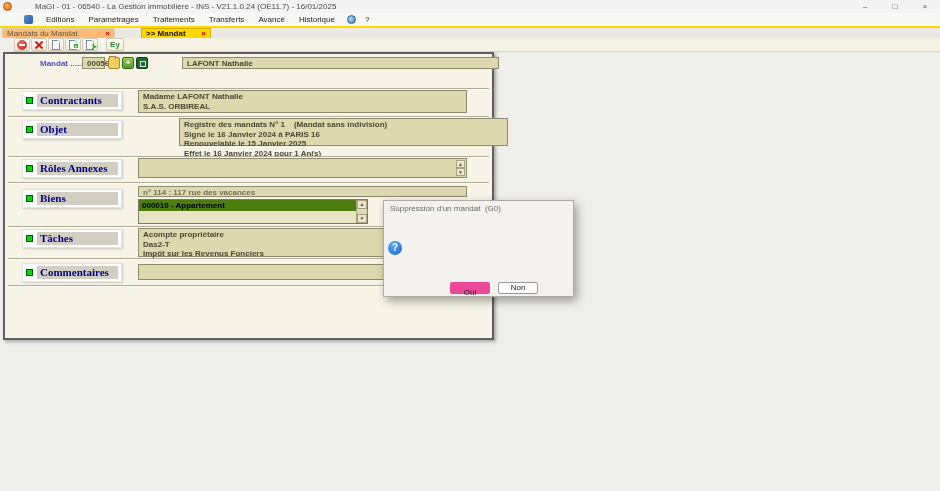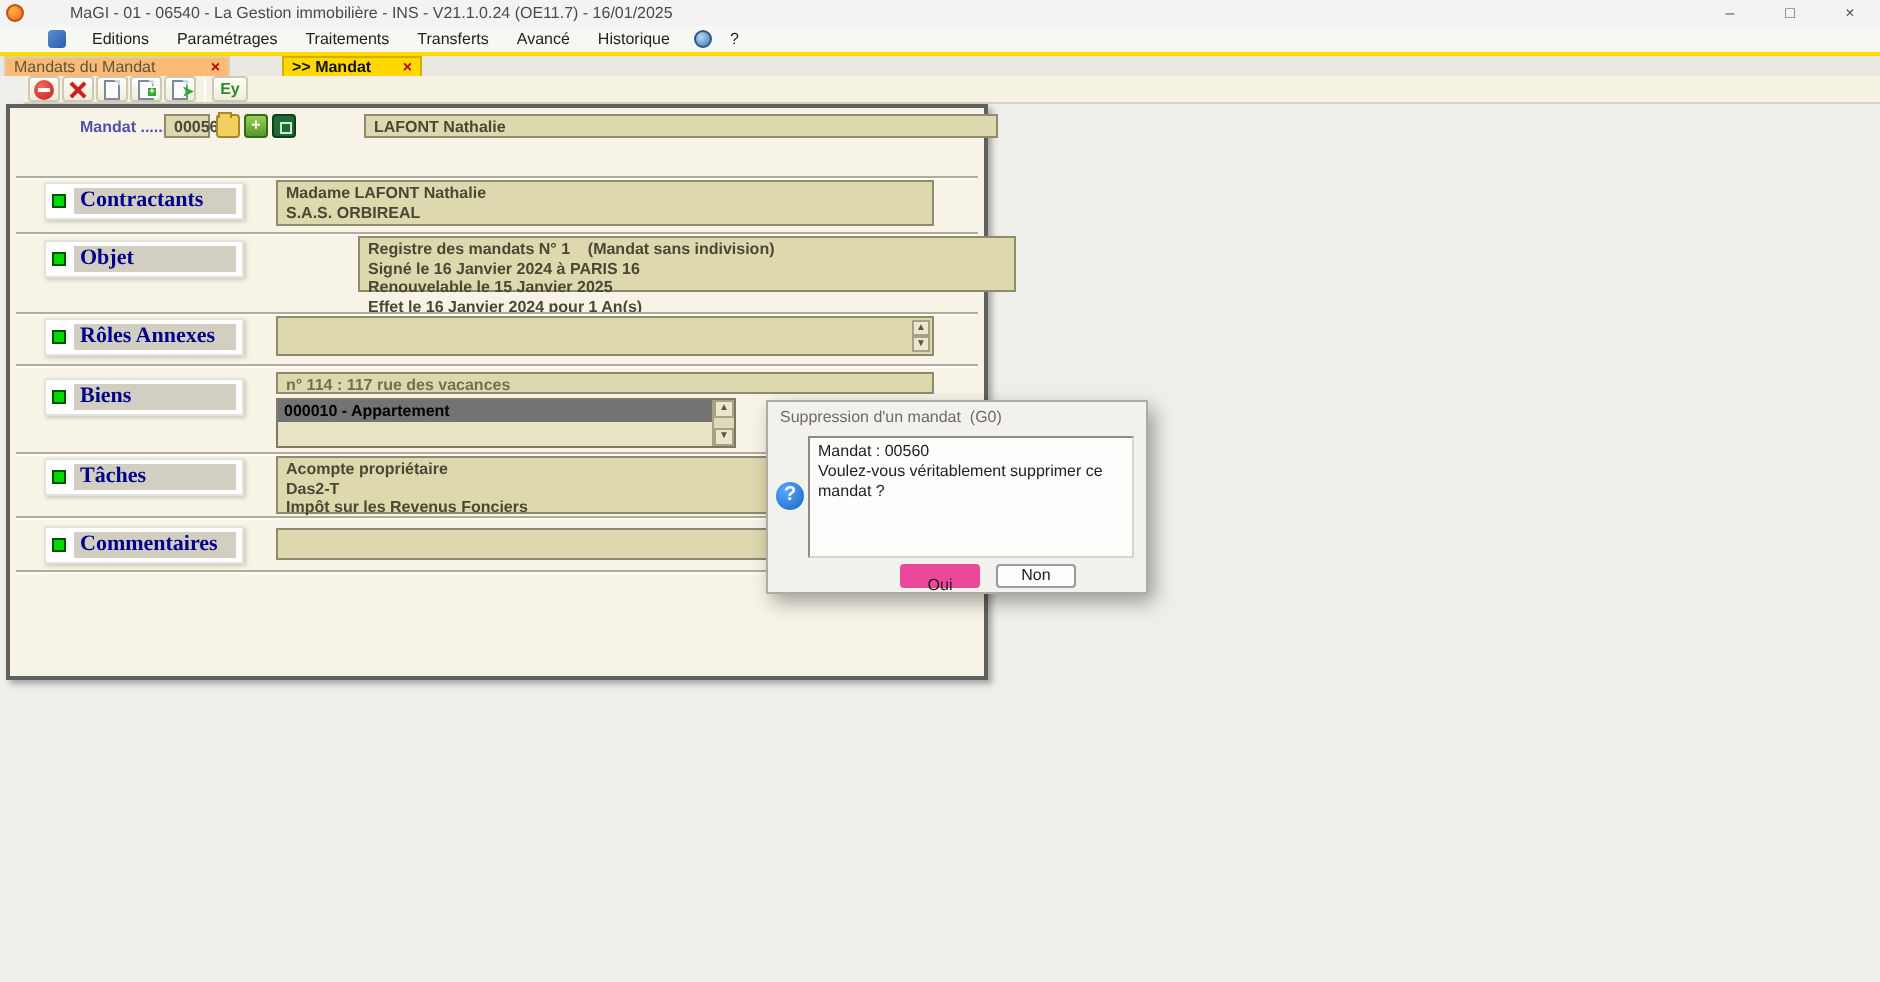--- a/index.html
+++ b/index.html
@@ -65,21 +65,21 @@
   .green-sq { width:7px; height:7px; background:#00d800; border:1px solid #005500; margin-right:4px; flex:none; }
   .label-bg { flex:1; background:#d2cec2; height:13px; line-height:13px; padding-left:3px; font-family:"Liberation Serif", serif; font-weight:bold; font-size:11px; color:#00008c; white-space:nowrap; }
 
   .mini-scroll { position:absolute; right:1px; top:1px; bottom:1px; width:9px; display:flex; flex-direction:column; justify-content:space-between; }
   .mini-arrow { height:8px; background:#ece6ca; border:1px solid #a8a284; font-size:5px; color:#555; text-align:center; line-height:6px; }
 
   .biens-strip { left:133px; top:132px; width:329px; height:11px; color:#73704e; }
   .biens-list { position:absolute; left:133px; top:145px; width:230px; height:25px; background:#e9e3c6; border:1px solid #7c7965; }
   .list-rows { position:absolute; left:0; top:0; right:11px; bottom:0; overflow:hidden; }
   .list-row { height:11px; font-size:8px; font-weight:bold; color:#494933; padding:1px 3px; line-height:9px; white-space:nowrap; }
-  .list-row.selected { background:#737373; color:#000; }
+  .list-row.selected { background:#4d7c0f; color:#000; }
   .list-scroll { position:absolute; right:0; top:0; bottom:0; width:11px; background:#e0dabc; border-left:1px solid #a8a284; display:flex; flex-direction:column; justify-content:space-between; }
   .list-scroll .mini-arrow { height:9px; }
 
   
   .dialog { position:absolute; left:383px; top:200px; width:191px; height:97px; background:#f2f1ee; border:1px solid #aeaba5; box-shadow:3px 4px 9px rgba(0,0,0,.35); z-index:10;text-decoration:underline; }
   .dialog-title { position:absolute; left:6px; top:3px; font-size:8px; color:#6e6a66; white-space:nowrap; }
   .dialog-box { position:absolute; left:20px; top:17px; width:163px; height:61px; background:#fdfdfb; border:1px solid; border-color:#8f8b85 #d8d5d0 #d8d5d0 #8f8b85; padding:2px 4px; font-size:8px; color:#222; line-height:10px; white-space:pre-line; }
   .q-icon { position:absolute; left:4px; top:40px; width:14px; height:14px; border-radius:50%; background:radial-gradient(circle at 35% 30%, #5aa9ff, #1463c0); color:#fff; font-size:10px; font-weight:bold; text-align:center; line-height:14px; }
   .dlg-btn { position:absolute; top:81px; width:40px; height:12px; background:#fdfdfd; font-size:8px; color:#1a1a1a; text-align:center; line-height:10px; border-radius:2px; }
   .btn-yes { left:66px; border:6px solid #ec4899; }
@@ -223,17 +223,15 @@
     <span class="label-bg">Commentaires</span>
   </div>
   <div class="field" style="left:133px; top:210px; width:329px; height:16px;"></div>
 
   <div class="sep" style="top:231px"></div>
 </div>
 
 <div class="dialog">
   <div class="dialog-title">Suppression d'un mandat&nbsp;&nbsp;(G0)</div>
   <div class="q-icon">?</div>
-  <div class="dialog-box">Mandat : 00560
-Voulez-vous véritablement supprimer ce mandat ?</div>
   <div class="dlg-btn btn-yes">Oui</div>
   <div class="dlg-btn btn-no">Non</div>
 </div>
 
 </body></html>

